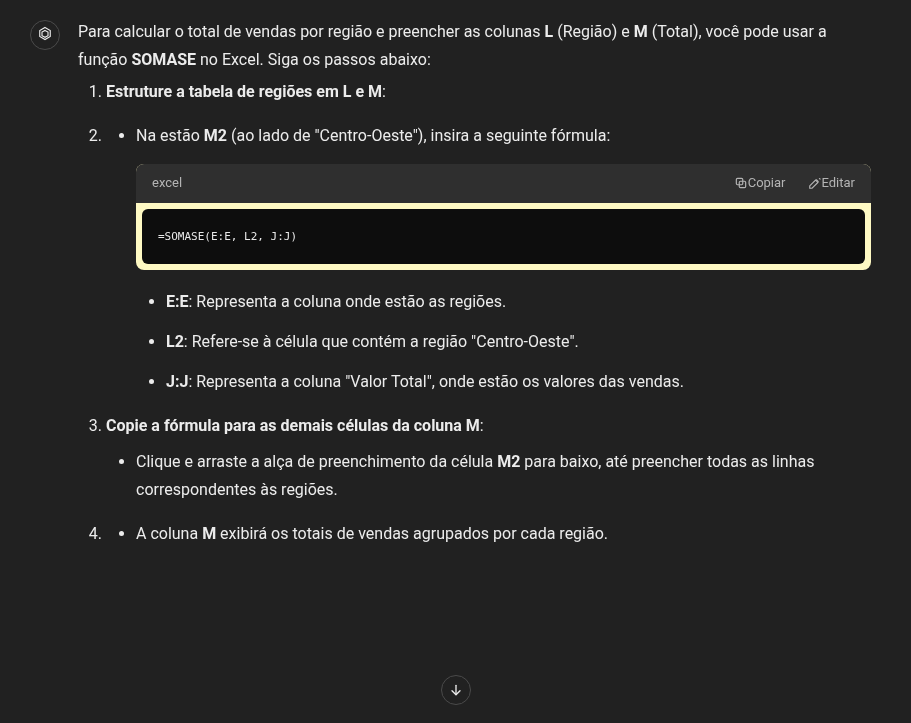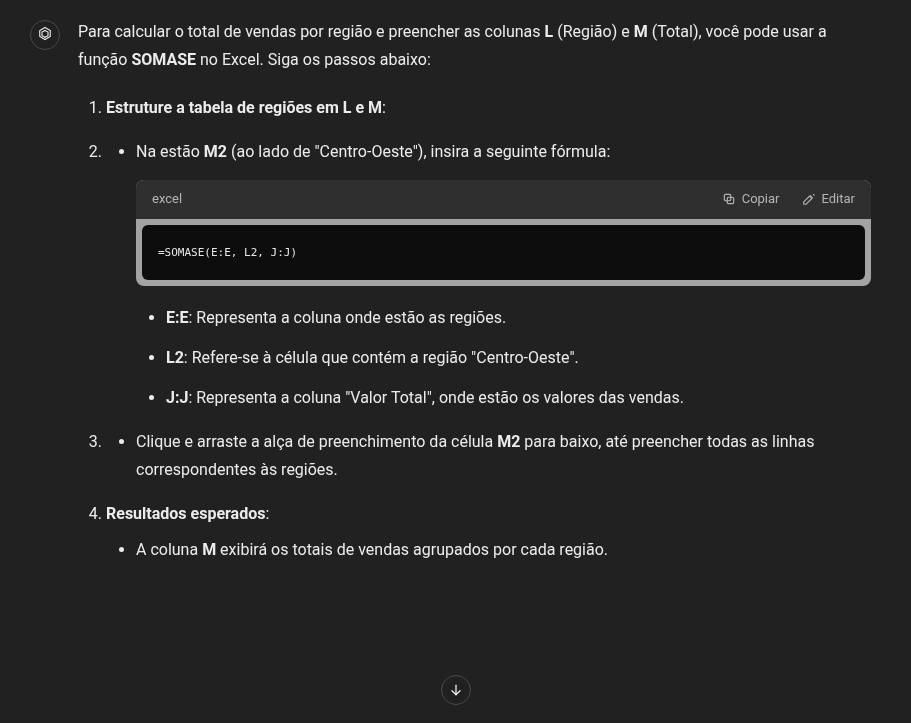--- a/index.html
+++ b/index.html
@@ -27,46 +27,46 @@
     display: flex;
     align-items: center;
     justify-content: center;
     flex-shrink: 0;
     margin-top: 2px;
   }
   .avatar svg { width: 18px; height: 18px; }
   .content { flex: 1; padding-right: 10px; }
   .content p { margin-bottom: 4px; }
   strong { font-weight: 700; color: #ececec; }
-  ol { list-style: decimal; padding-left: 28px; margin-top: 20px; }
+  ol { list-style: decimal; padding-left: 28px; margin-top: 4px; }
   ol > li { margin-bottom: 16px; }
   ol > li > .li-head { font-weight: 400; margin-bottom: 10px; }
   ul { list-style: disc; padding-left: 30px; margin-top: 8px; }
   ul > li { margin-bottom: 12px; font-weight: 400; }
   .code-block {
-    background: #a3a3a3;
+    background: #fef9c3;
     border-radius: 8px;
     margin: 14px 0 18px 0;
     overflow: hidden;
   }
   .code-header {
     background: #2f2f2f;
     display: flex;
     justify-content: space-between;
     align-items: center;
     padding: 8px 16px;
     font-size: 13px;
     color: #b4b4b4;
   }
   .code-lang { font-family: inherit; }
   .code-actions { display: flex; gap: 22px; align-items: center; }
   .code-action {
     display: inline-flex;
     align-items: center;
-    gap: 6px;
+    gap: 0;
     cursor: pointer;
     color: #b4b4b4;
   }
   .code-action svg { width: 14px; height: 14px; }
   .code-body {
     background: #0d0d0d;
     padding: 18px 16px;
     font-family: "Consolas", "Monaco", monospace;
     font-size: 11px;
     color: #e8e8e8;
@@ -142,29 +142,29 @@
             <ul>
               <li><strong>E:E</strong><span>: Representa a coluna onde estão as regiões.</span></li>
               <li><strong>L2</strong><span>: Refere-se à célula que contém a região "Centro-Oeste".</span></li>
               <li><strong>J:J</strong><span>: Representa a coluna "Valor Total", onde estão os valores das vendas.</span></li>
             </ul>
           </li>
         </ul>
       </li>
 
       <li>
+        <span class="li-head"><strong>Copie a fórmula para as demais células da coluna M</strong><span>:</span></span>
         <ul>
           <li>
             <span>Clique e arraste a alça de preenchimento da célula </span><strong>M2</strong><span> para baixo, até preencher todas as linhas correspondentes às regiões.</span>
           </li>
         </ul>
       </li>
 
       <li>
-        <span class="li-head"><strong>Resultados esperados</strong><span>:</span></span>
         <ul>
           <li>
             <span>A coluna </span><strong>M</strong><span> exibirá os totais de vendas agrupados por cada região.</span>
           </li>
         </ul>
       </li>
     </ol>
   </div>
 </div>
 

